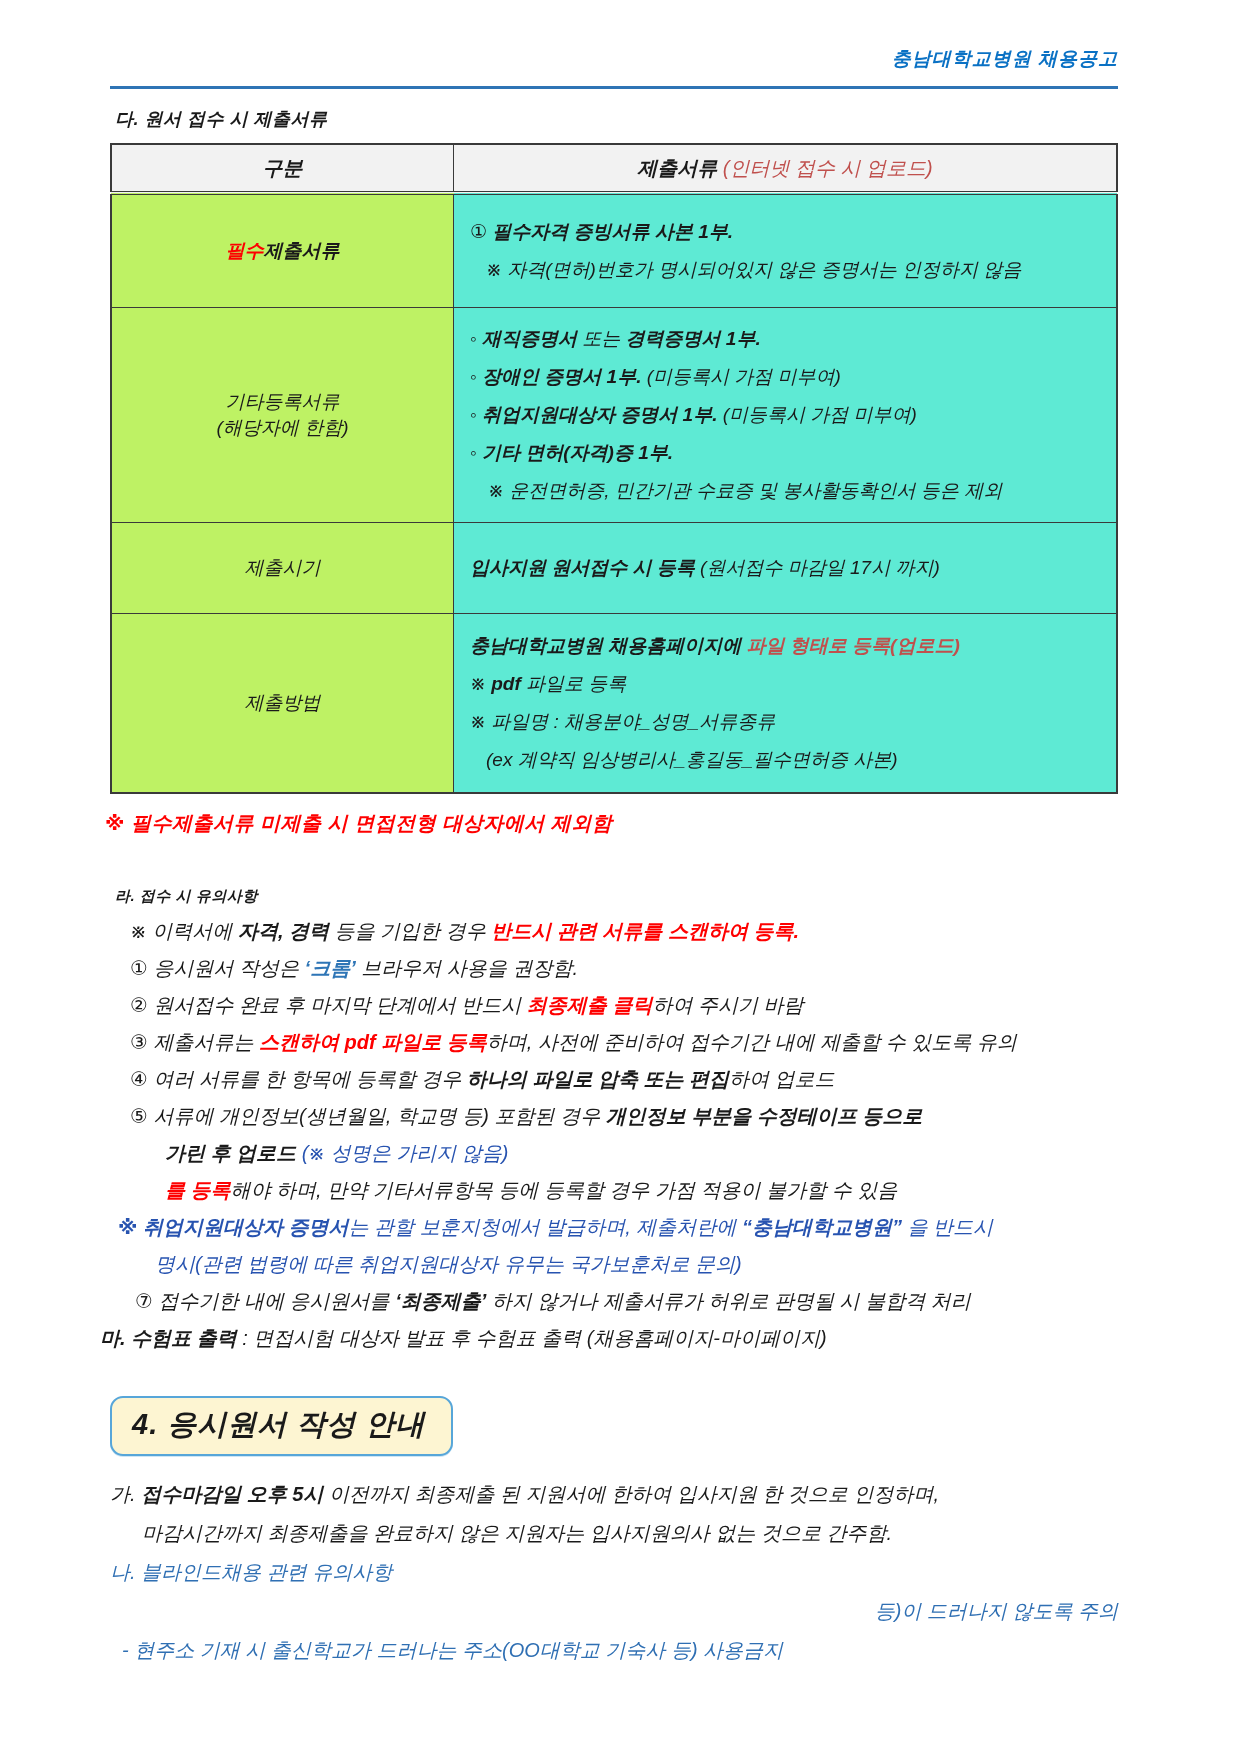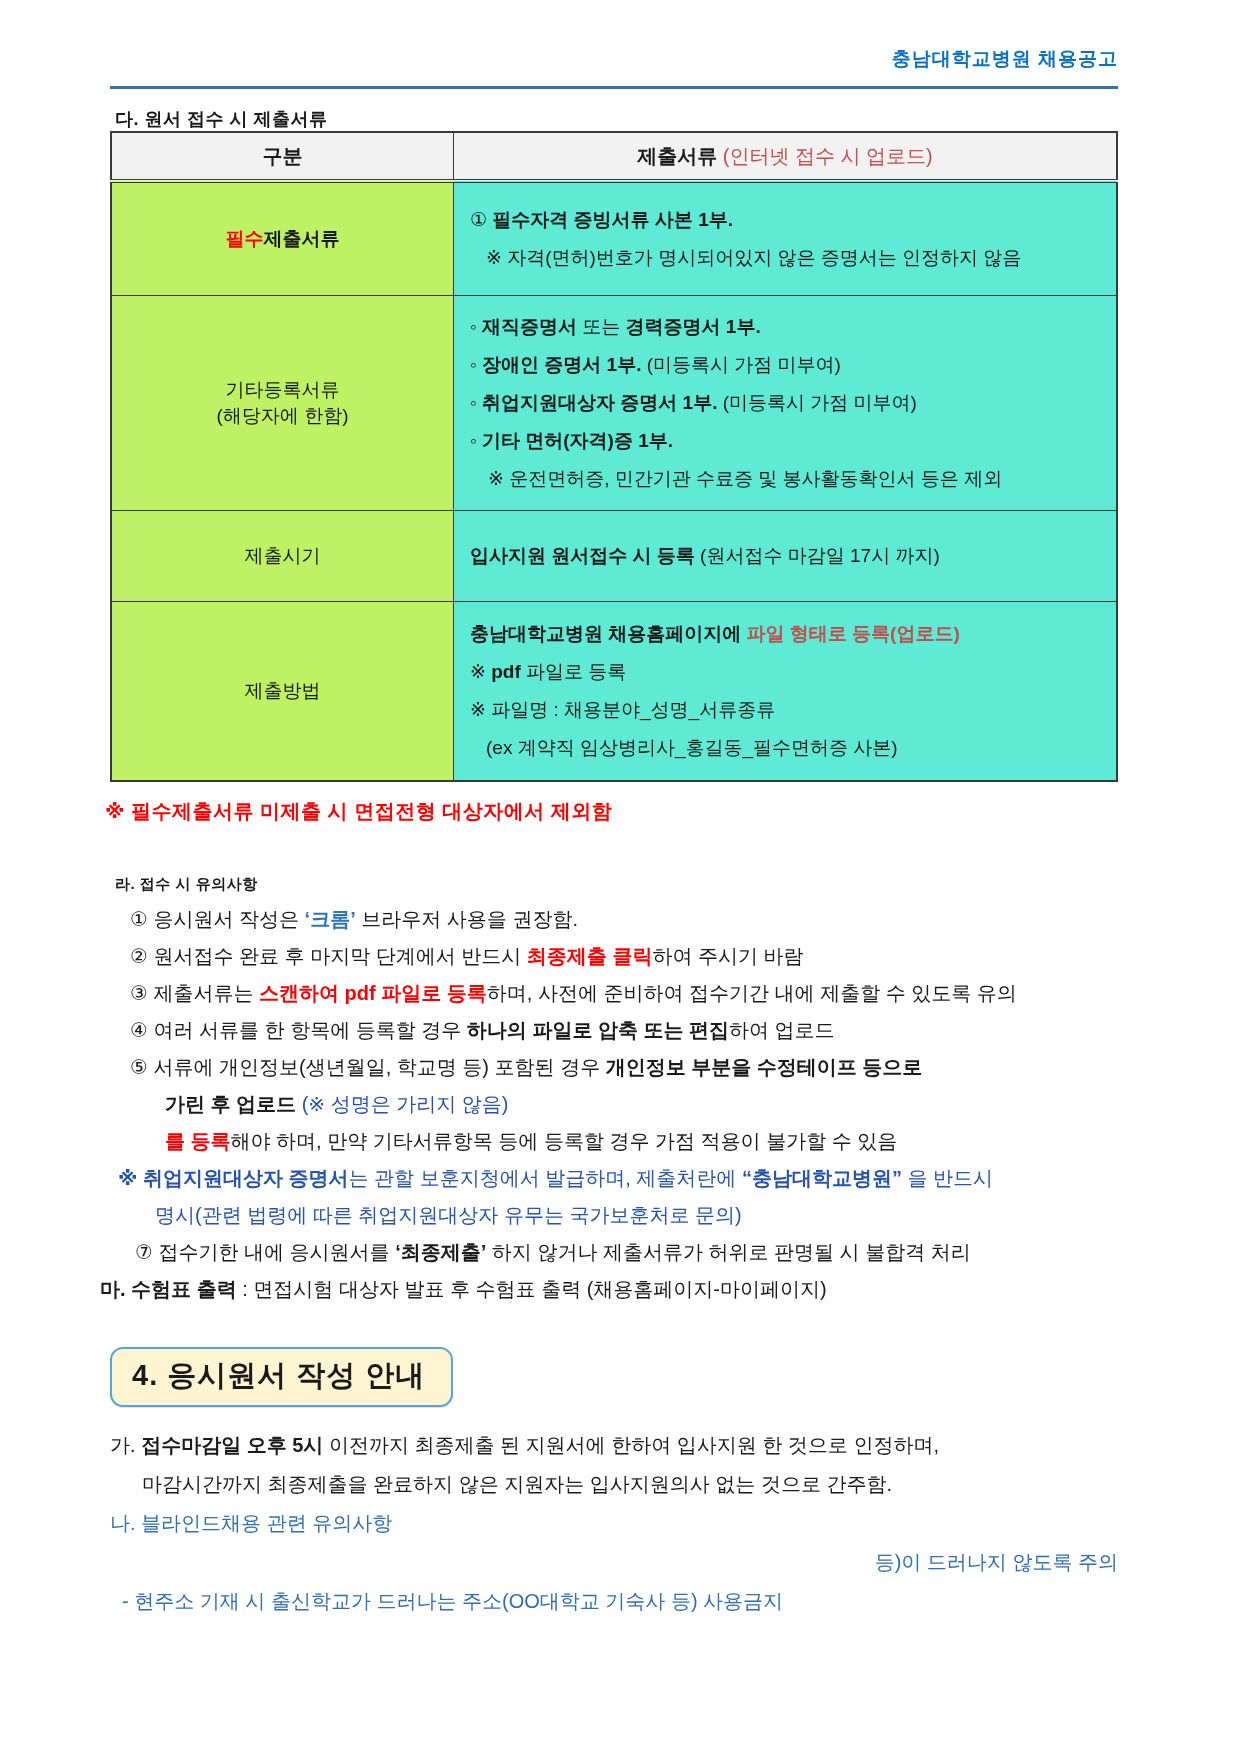--- a/index.html
+++ b/index.html
@@ -1,31 +1,31 @@
 <!DOCTYPE html>
 <html><head>
 <meta charset="utf-8">
 <style>
   html,body{margin:0;padding:0;}
   body{
     width:1240px;height:1753px;background:#ffffff;
     font-family:"Liberation Sans","DejaVu Sans",sans-serif;
     color:#1a1a1a;overflow:hidden;
   }
-  .page{box-sizing:border-box;width:1240px;height:1753px;padding:46px 122px 0 110px;position:relative;}
+  .page{box-sizing:border-box;width:1240px;height:1753px;padding:46px 122px 0 110px;position:relative;font-style:italic;}
 
   
   .doc-header{text-align:right;color:#0a71c4;font-weight:700;font-size:19px;letter-spacing:1px;}
   .top-rule{height:3px;background:#2e74b5;margin-top:14px;}
 
   
   .h-da{margin-top:18px;font-size:18px;font-weight:700;padding-left:5px;letter-spacing:.5px;}
 
   
-  table.doc{border-collapse:collapse;width:1008px;border:2px solid #3a3a3a;table-layout:fixed;}
+  table.doc{border-collapse:collapse;width:1008px;margin-top:12px;border:2px solid #3a3a3a;table-layout:fixed;}
   table.doc td{border:1px solid #3a3a3a;font-size:19px;vertical-align:middle;}
   .col-label{width:339px;background:#bef264;text-align:center;}
   .col-body{width:669px;background:#5eead4;padding:8px 16px;}
   tr.thead td{background:#f2f2f2;height:44px;text-align:center;font-size:20px;border-bottom:4px double #3a3a3a;}
   tr.r1 td{height:96px;}
   tr.r2 td{height:198px;}
   tr.r3 td{height:74px;}
   tr.r4 td{height:162px;}
   .cellline{line-height:38px;white-space:nowrap;}
   .ind1{padding-left:16px;}
@@ -126,20 +126,21 @@
           <div class="cellline ind1">(ex 계약직 임상병리사_홍길동_필수면허증 사본)</div>
         </td>
       </tr>
     </tbody>
   </table>
 
   <div class="footnote">※ 필수제출서류 미제출 시 면접전형 대상자에서 제외함</div>
 
   <div class="h-ra">라. 접수 시 유의사항</div>
 
+  <div class="ln pl20"><span>※ 이력서에 </span><span class="b">자격, 경력</span><span> 등을 기입한 경우 </span><span class="rd">반드시 관련 서류를 스캔하여 등록.</span></div>
   <div class="ln pl20"><span>① 응시원서 작성은 </span><span class="blb">‘크롬’</span><span> 브라우저 사용을 권장함.</span></div>
   <div class="ln pl20"><span>② 원서접수 완료 후 마지막 단계에서 반드시 </span><span class="rd">최종제출 클릭</span><span>하여 주시기 바람</span></div>
   <div class="ln pl20"><span>③ 제출서류는 </span><span class="rd">스캔하여 pdf 파일로 등록</span><span>하며, 사전에 준비하여 접수기간 내에 제출할 수 있도록 유의</span></div>
   <div class="ln pl20"><span>④ 여러 서류를 한 항목에 등록할 경우 </span><span class="b">하나의 파일로 압축 또는 편집</span><span>하여 업로드</span></div>
   <div class="ln pl20"><span>⑤ 서류에 개인정보(생년월일, 학교명 등) 포함된 경우 </span><span class="b">개인정보 부분을 수정테이프 등으로</span></div>
   <div class="ln pl55"><span class="b">가린 후 업로드 </span><span class="nvy">(※ 성명은 가리지 않음)</span></div>
   <div class="ln pl55"><span class="rd">를 등록</span><span>해야 하며, 만약 기타서류항목 등에 등록할 경우 가점 적용이 불가할 수 있음</span></div>
   <div class="ln pl8"><span class="nvyb">※ </span><span class="nvyb">취업지원대상자 증명서</span><span class="nvy">는 관할 보훈지청에서 발급하며, 제출처란에 </span><span class="nvyb">“충남대학교병원”</span><span class="nvy"> 을 반드시</span></div>
   <div class="ln pl45"><span class="nvy">명시(관련 법령에 따른 취업지원대상자 유무는 국가보훈처로 문의)</span></div>
   <div class="ln pl25"><span>⑦ 접수기한 내에 응시원서를 </span><span class="b">‘최종제출’</span><span> 하지 않거나 제출서류가 허위로 판명될 시 불합격 처리</span></div>

